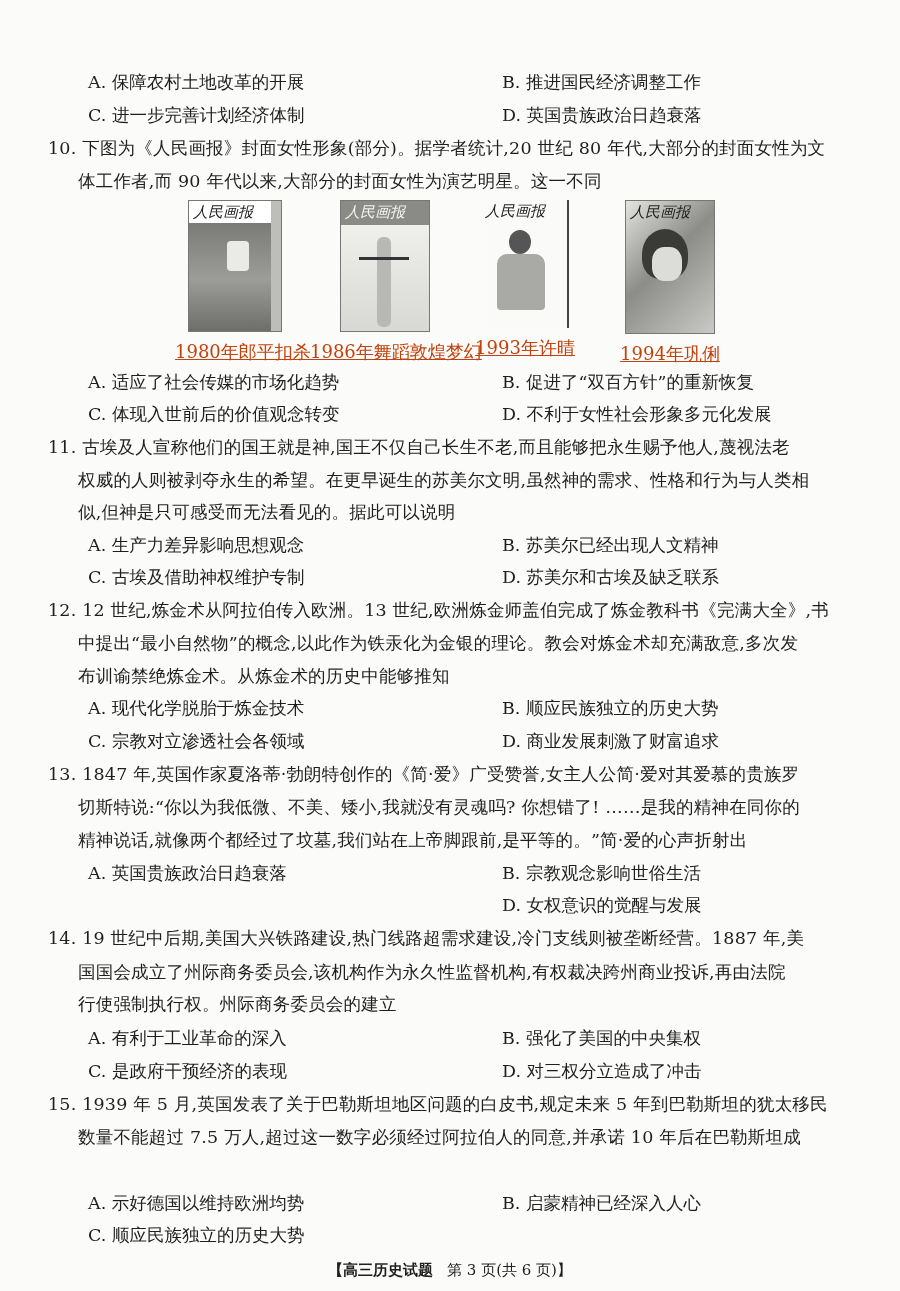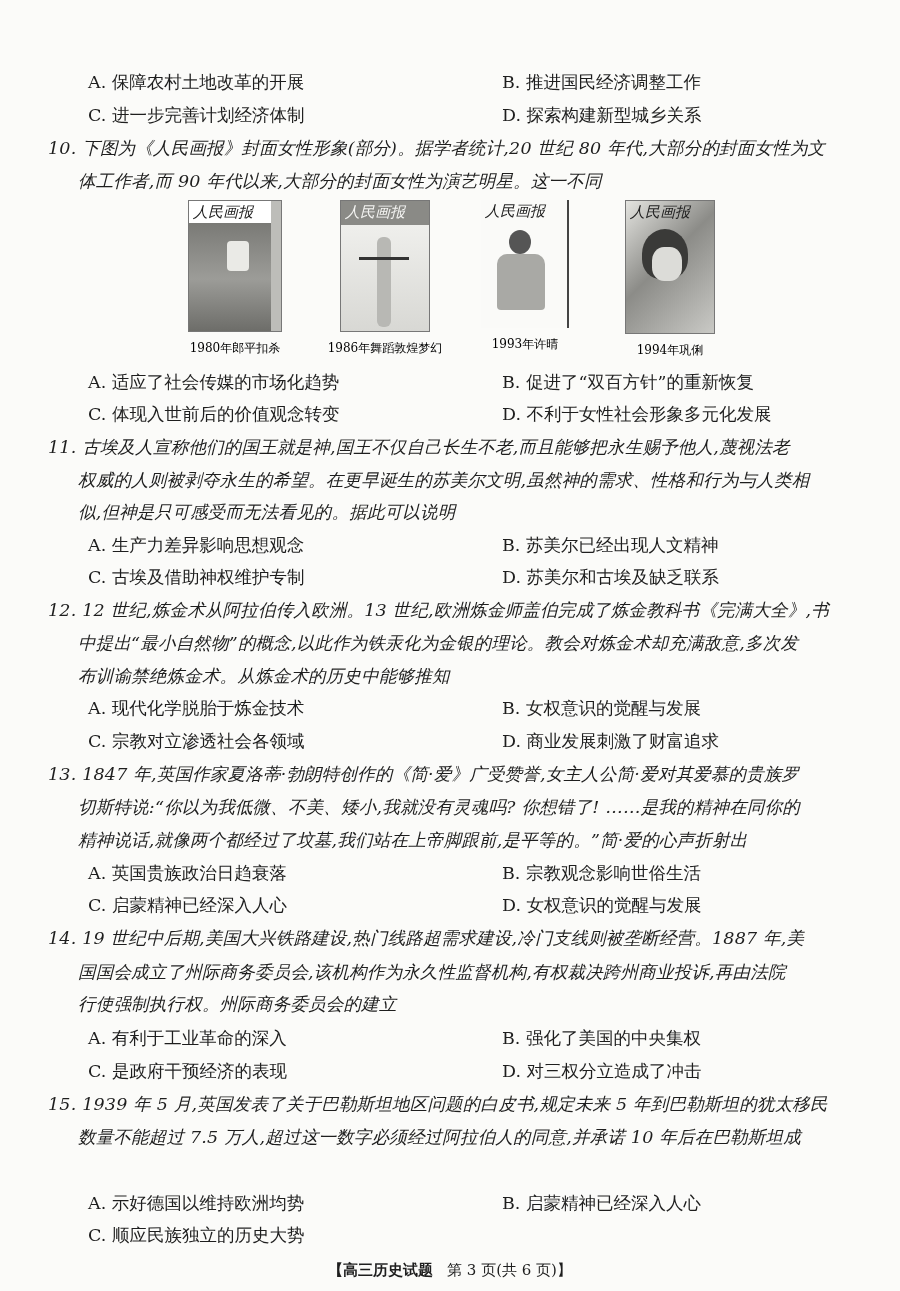--- a/index.html
+++ b/index.html
@@ -1,45 +1,45 @@
 <!DOCTYPE html>
 <html><head>
 <meta charset="utf-8">
 <style>
   html, body { margin: 0; padding: 0; }
   body {
     width: 900px; height: 1291px; background: #fbfbf9; position: relative; overflow: hidden;
     font-family: "DejaVu Serif", "Liberation Serif", serif; color: #1e1e1e;
   }
   .page { position: absolute; left: 0; top: 0; width: 900px; height: 1291px; margin-top: 17px; }
-  .line { position: absolute; font-size: 17.5px; line-height: 24px; white-space: nowrap; letter-spacing: 0.2px; font-style: italic; }
+  .line { position: absolute; font-size: 17.5px; line-height: 24px; white-space: nowrap; letter-spacing: 0.2px; }
   .opt { position: absolute; font-size: 17.5px; line-height: 24px; white-space: nowrap; }
   .figure-row { position: absolute; left: 175px; top: 183px; width: 560px; height: 165px; }
   .fig { position: absolute; top: 0; text-align: center; }
   .cover {
     position: relative; margin: 0 auto; background: #d9d9d6; border: 1px solid #777;
     overflow: hidden;
   }
   .masthead {
     position: absolute; left: 4px; top: 2px; font-size: 15px; font-style: italic; color: #222;
     font-family: "DejaVu Serif", serif;
   }
-  .caption { font-size: 12px; margin-top: 8px; white-space: nowrap; color: #000000; }
+  .caption { font-size: 18px; margin-top: 8px; white-space: nowrap; color: #c2410c; text-decoration: underline; }
   .footer { position: absolute; top: 1244px; left: 0; width: 900px; text-align: center; font-size: 15px; font-weight: bold; }
   .footer .pg { font-weight: normal; margin-left: 14px; }
 </style>
 </head>
 <body>
 
 <div class="page">
 
   <div class="opt" style="left:88px;top:53px">A. 保障农村土地改革的开展</div>
   <div class="opt" style="left:502px;top:53px">B. 推进国民经济调整工作</div>
   <div class="opt" style="left:88px;top:86px">C. 进一步完善计划经济体制</div>
-  <div class="opt" style="left:502px;top:86px">D. 探索构建新型城乡关系</div>
+  <div class="opt" style="left:502px;top:86px">D. 英国贵族政治日趋衰落</div>
 
   <div class="line" style="left:48px;top:119px">10. 下图为《人民画报》封面女性形象(部分)。据学者统计,20 世纪 80 年代,大部分的封面女性为文</div>
   <div class="line" style="left:78px;top:152px">体工作者,而 90 年代以来,大部分的封面女性为演艺明星。这一不同</div>
 
   <div class="figure-row">
     <div class="fig" style="left:0;width:120px">
       <div class="cover" style="width:92px;height:130px;background:linear-gradient(#fff 0 22px,#7a7a76 22px,#9c9c98 60%,#6d6d69 100%)">
         <span class="masthead">人民画报</span>
         <div style="position:absolute;left:38px;top:40px;width:22px;height:30px;background:#eaeae6;border-radius:4px"></div>
         <div style="position:absolute;right:0;top:0;width:10px;height:130px;background:#bdbdb9"></div>
@@ -82,30 +82,29 @@
   <div class="line" style="left:78px;top:483px">似,但神是只可感受而无法看见的。据此可以说明</div>
   <div class="opt" style="left:88px;top:516px">A. 生产力差异影响思想观念</div>
   <div class="opt" style="left:502px;top:516px">B. 苏美尔已经出现人文精神</div>
   <div class="opt" style="left:88px;top:548px">C. 古埃及借助神权维护专制</div>
   <div class="opt" style="left:502px;top:548px">D. 苏美尔和古埃及缺乏联系</div>
 
   <div class="line" style="left:48px;top:581px">12. 12 世纪,炼金术从阿拉伯传入欧洲。13 世纪,欧洲炼金师盖伯完成了炼金教科书《完满大全》,书</div>
   <div class="line" style="left:78px;top:614px">中提出“最小自然物”的概念,以此作为铁汞化为金银的理论。教会对炼金术却充满敌意,多次发</div>
   <div class="line" style="left:78px;top:647px">布训谕禁绝炼金术。从炼金术的历史中能够推知</div>
   <div class="opt" style="left:88px;top:679px">A. 现代化学脱胎于炼金技术</div>
-  <div class="opt" style="left:502px;top:679px">B. 女权意识的觉醒与发展</div>
+  <div class="opt" style="left:502px;top:679px">B. 顺应民族独立的历史大势</div>
   <div class="opt" style="left:88px;top:712px">C. 宗教对立渗透社会各领域</div>
   <div class="opt" style="left:502px;top:712px">D. 商业发展刺激了财富追求</div>
 
   <div class="line" style="left:48px;top:745px">13. 1847 年,英国作家夏洛蒂·勃朗特创作的《简·爱》广受赞誉,女主人公简·爱对其爱慕的贵族罗</div>
   <div class="line" style="left:78px;top:778px">切斯特说:“你以为我低微、不美、矮小,我就没有灵魂吗? 你想错了! ……是我的精神在同你的</div>
   <div class="line" style="left:78px;top:811px">精神说话,就像两个都经过了坟墓,我们站在上帝脚跟前,是平等的。”简·爱的心声折射出</div>
   <div class="opt" style="left:88px;top:844px">A. 英国贵族政治日趋衰落</div>
   <div class="opt" style="left:502px;top:844px">B. 宗教观念影响世俗生活</div>
-  <div class="opt" style="left:88px;top:876px">C. 启蒙精神已经深入人心</div>
   <div class="opt" style="left:502px;top:876px">D. 女权意识的觉醒与发展</div>
 
   <div class="line" style="left:48px;top:909px">14. 19 世纪中后期,美国大兴铁路建设,热门线路超需求建设,冷门支线则被垄断经营。1887 年,美</div>
   <div class="line" style="left:78px;top:943px">国国会成立了州际商务委员会,该机构作为永久性监督机构,有权裁决跨州商业投诉,再由法院</div>
   <div class="line" style="left:78px;top:975px">行使强制执行权。州际商务委员会的建立</div>
   <div class="opt" style="left:88px;top:1009px">A. 有利于工业革命的深入</div>
   <div class="opt" style="left:502px;top:1009px">B. 强化了美国的中央集权</div>
   <div class="opt" style="left:88px;top:1042px">C. 是政府干预经济的表现</div>
   <div class="opt" style="left:502px;top:1042px">D. 对三权分立造成了冲击</div>
 

